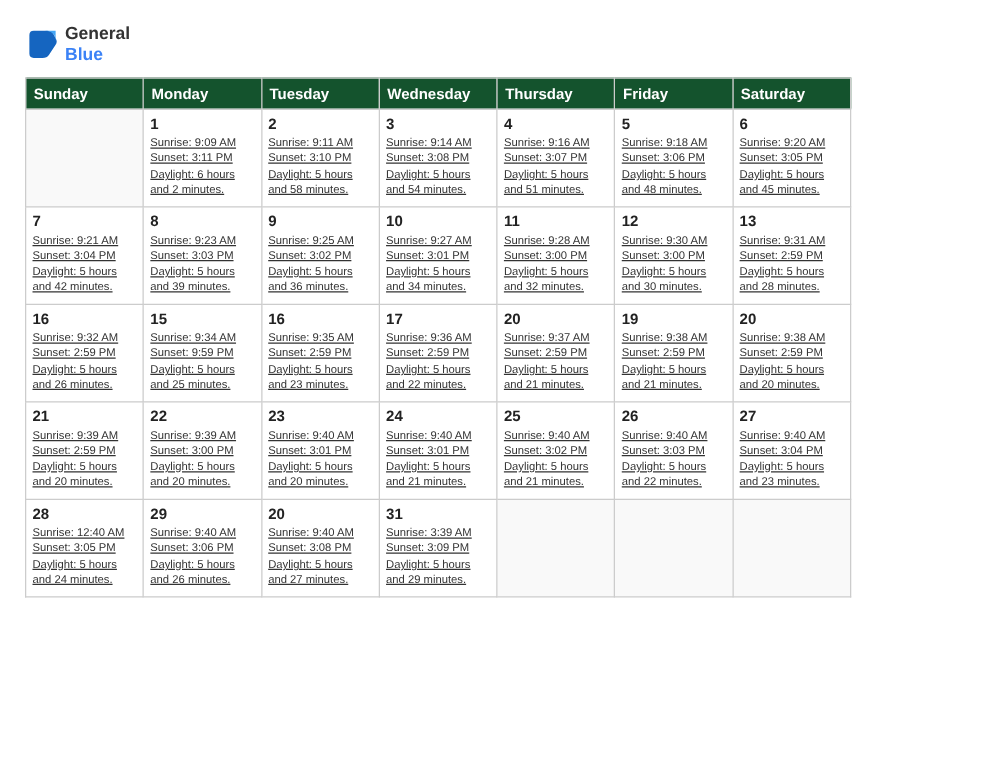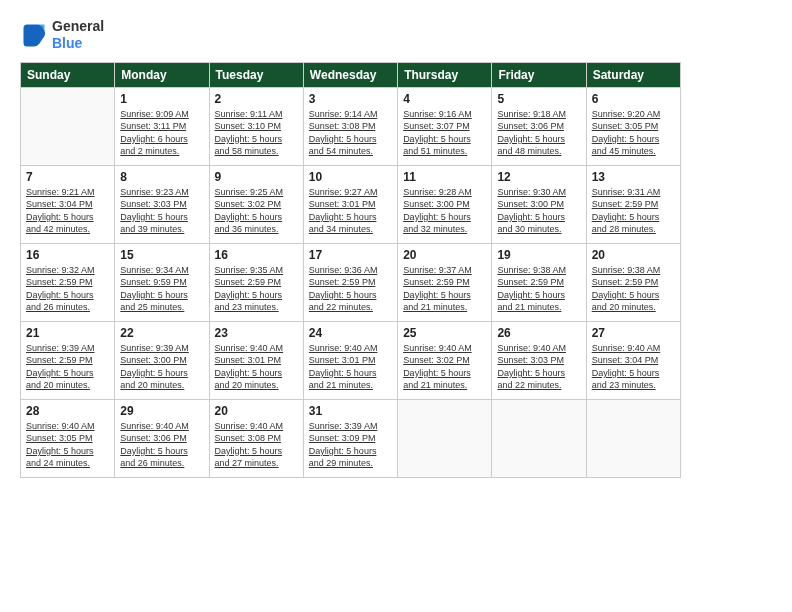--- a/index.html
+++ b/index.html
@@ -319,21 +319,21 @@
             <span class="day-number">27</span>
             <div class="day-info">Sunrise: 9:40 AM
 Sunset: 3:04 PM
 Daylight: 5 hours
 and 23 minutes.</div>
           </td>
         </tr>
         <tr>
           <td>
             <span class="day-number">28</span>
-            <div class="day-info">Sunrise: 9:40 AM
+            <div class="day-info">Sunrise: 12:40 AM
 Sunset: 3:05 PM
 Daylight: 5 hours
 and 24 minutes.</div>
           </td>
           <td>
             <span class="day-number">29</span>
             <div class="day-info">Sunrise: 9:40 AM
 Sunset: 3:06 PM
 Daylight: 5 hours
 and 26 minutes.</div>

